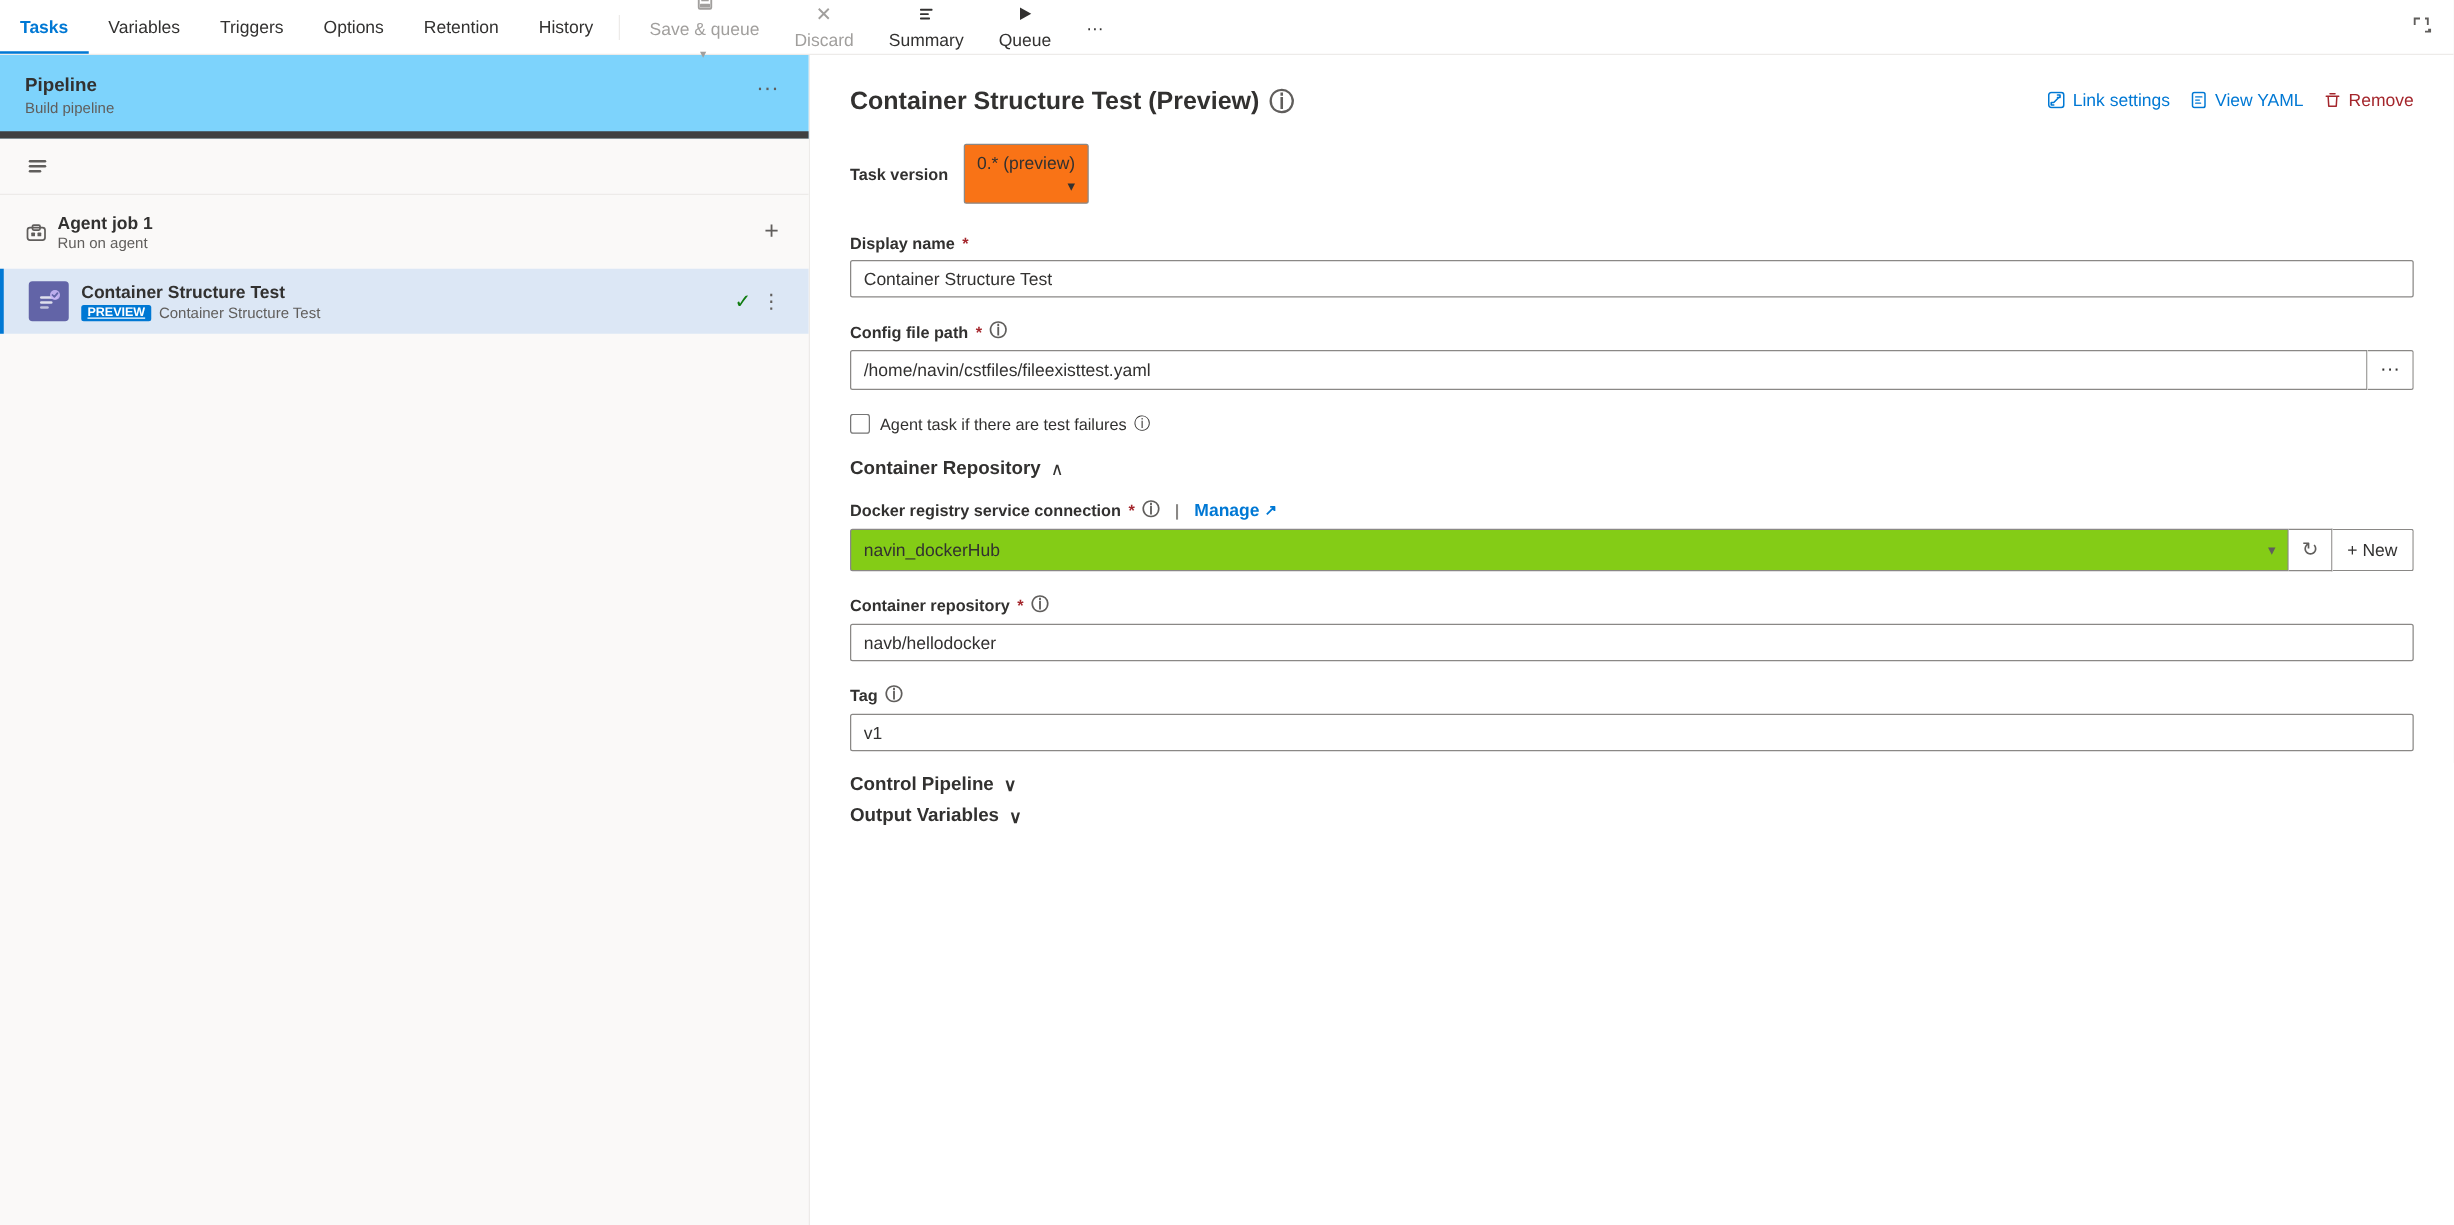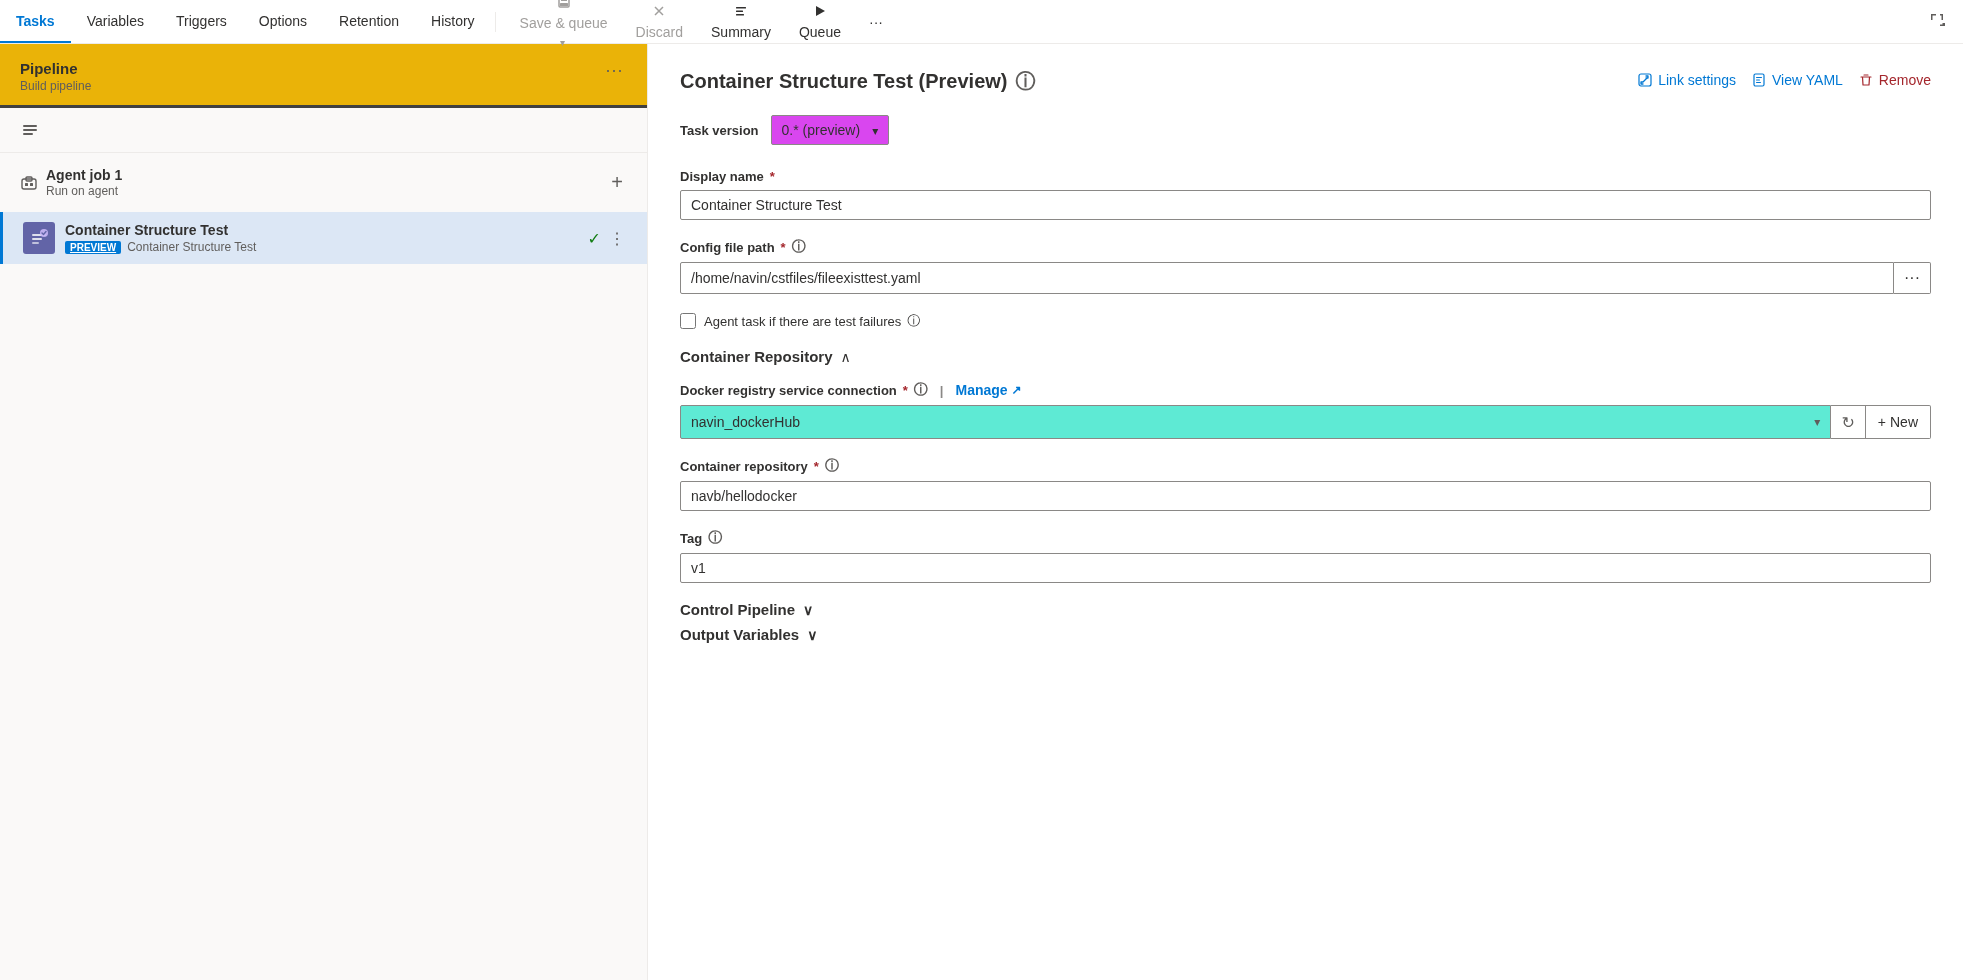--- a/index.html
+++ b/index.html
@@ -29,21 +29,21 @@
 
     
     .main-layout { display: flex; height: calc(980px - 44px); }
 
     
     .left-panel { width: 648px; min-width: 648px; background: #faf9f8; border-right: 1px solid #edebe9; display: flex; flex-direction: column; overflow: hidden; }
 
     
     .pipeline-header {
       display: flex; align-items: flex-start; justify-content: space-between;
-      padding: 16px 20px 12px 20px; background: #eab308; border-bottom: 3px solid #404040;
+      padding: 16px 20px 12px 20px; background: #7dd3fc; border-bottom: 6px solid #404040;
     }
     .pipeline-title { font-size: 15px; font-weight: 600; color: #323130; }
     .pipeline-subtitle { font-size: 12px; color: #605e5c; margin-top: 2px; }
     .pipeline-more { background: none; border: none; cursor: pointer; color: #605e5c; font-size: 18px; padding: 0 4px; }
 
     
     .source-item {
       display: flex; align-items: center; gap: 10px; padding: 12px 20px;
       background: #faf9f8; border-bottom: 1px solid #edebe9;
     }
@@ -125,30 +125,30 @@
       display: flex; align-items: center; gap: 8px; margin-bottom: 16px; margin-top: 8px;
       font-size: 15px; font-weight: 600; color: #323130;
     }
     .section-collapse { background: none; border: none; cursor: pointer; color: #323130; font-size: 14px; }
 
     
     .task-version-row { display: flex; align-items: center; gap: 12px; margin-bottom: 24px; }
     .task-version-label { font-size: 13px; color: #323130; font-weight: 600; }
     .task-version-select {
       display: flex; align-items: flex-end; gap: 4px; padding: 6px 10px;
-      border: 1px solid #8a8886; border-radius: 2px; background: #d946ef;
-      cursor: pointer; font-size: 14px; color: #323130;
+      border: 1px solid #8a8886; border-radius: 2px; background: #f97316;
+      cursor: pointer; font-size: 14px; color: #323130; flex-direction: column;
     }
     .connection-manage { display: flex; align-items: center; gap: 4px; font-size: 14px; color: #0078d4; cursor: pointer; margin-bottom: 0; padding-bottom: 0; text-decoration: none; }
 
     
     .select-container { display: flex; gap: 0; }
     .form-select {
       flex: 1; padding: 6px 10px; border: 1px solid #8a8886; border-radius: 2px 0 0 2px;
-      font-size: 14px; color: #323130; background: #5eead4; cursor: pointer;
+      font-size: 14px; color: #323130; background: #84cc16; cursor: pointer;
       display: flex; align-items: center; justify-content: space-between;
       min-height: 34px;
     }
     .select-refresh {
       padding: 6px 10px; border: 1px solid #8a8886; border-left: none; border-radius: 0;
       background: #fff; cursor: pointer; color: #605e5c; font-size: 16px;
       display: flex; align-items: center;
     }
     .select-new {
       padding: 6px 12px; border: 1px solid #8a8886; border-left: none; border-radius: 0 2px 2px 0;

